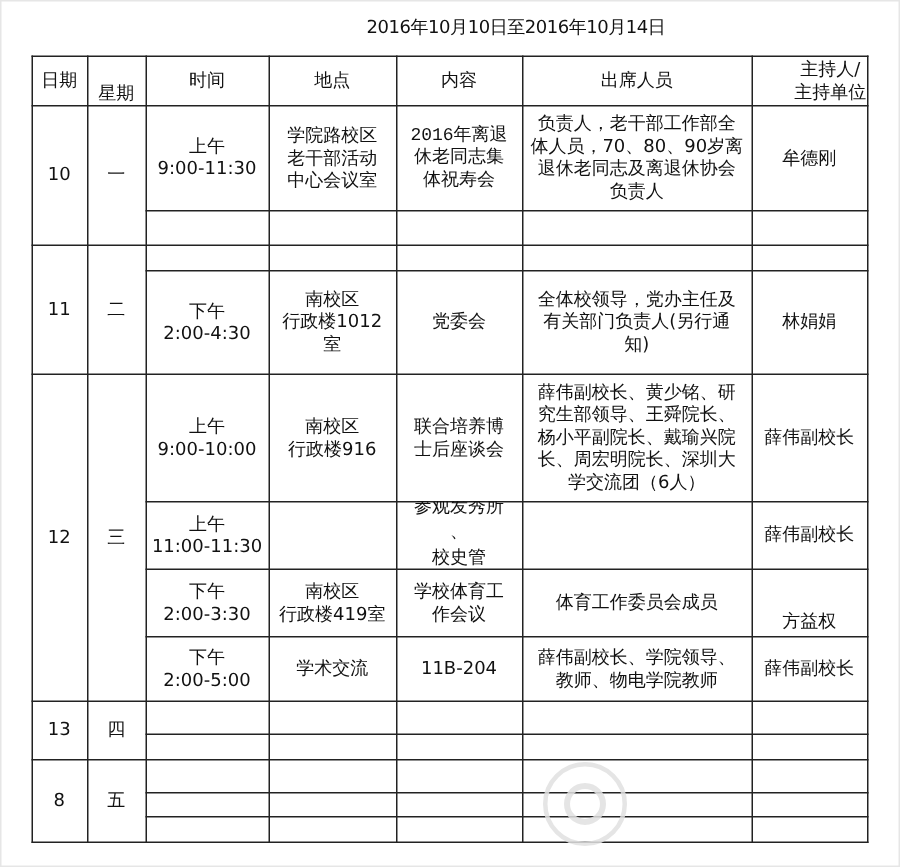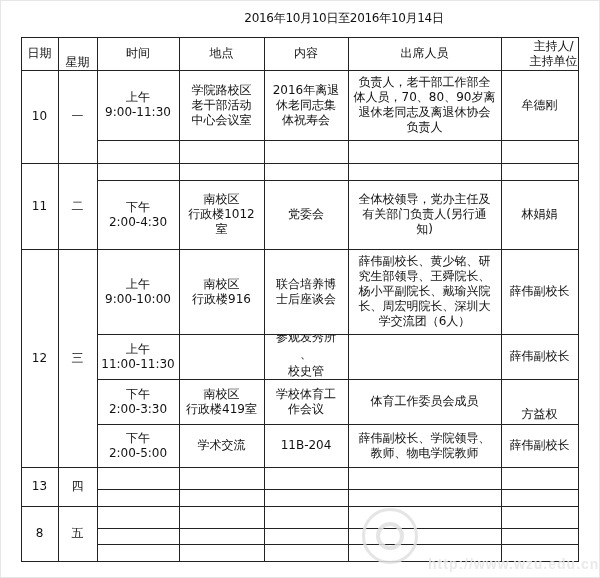--- a/index.html
+++ b/index.html
@@ -90,21 +90,21 @@
     </div>
     <div class="cell" style="left: 97px; top: 70px; width: 82px; height: 70px;">
       <span>上午
 9:00-11:30</span>
     </div>
     <div class="cell" style="left: 179px; top: 70px; width: 85px; height: 70px;">
       <span>学院路校区
 老干部活动
 中心会议室</span>
     </div>
-    <div class="cell" style="left: 264px; top: 70px; width: 84px; height: 70px;">
+    <div class="cell" style="left: 264px; top: 70px; width: 84px; height: 70px; font-family: Liberation Mono, monospace;">
       <span>2016年离退
 休老同志集
 体祝寿会</span>
     </div>
     <div class="cell" style="left: 348px; top: 70px; width: 153px; height: 70px;">
       <span>负责人，老干部工作部全
 体人员，70、80、90岁离
 退休老同志及离退休协会
 负责人</span>
     </div>
@@ -355,14 +355,13 @@
     <div class="vline" style="left: 264px; top: 37px; height: 525px;"></div>
     <div class="vline" style="left: 348px; top: 37px; height: 525px;"></div>
     <div class="vline" style="left: 501px; top: 37px; height: 525px;"></div>
     <div class="vline" style="left: 578px; top: 37px; height: 525px;"></div>
   </div>
 
 <div class="watermark">
   <div class="wm-logo">
     <div class="wm-logo-inner"></div>
   </div>
-  <div class="wm-url">http://www.wzu.edu.cn</div>
 </div>
 
 </body></html>

